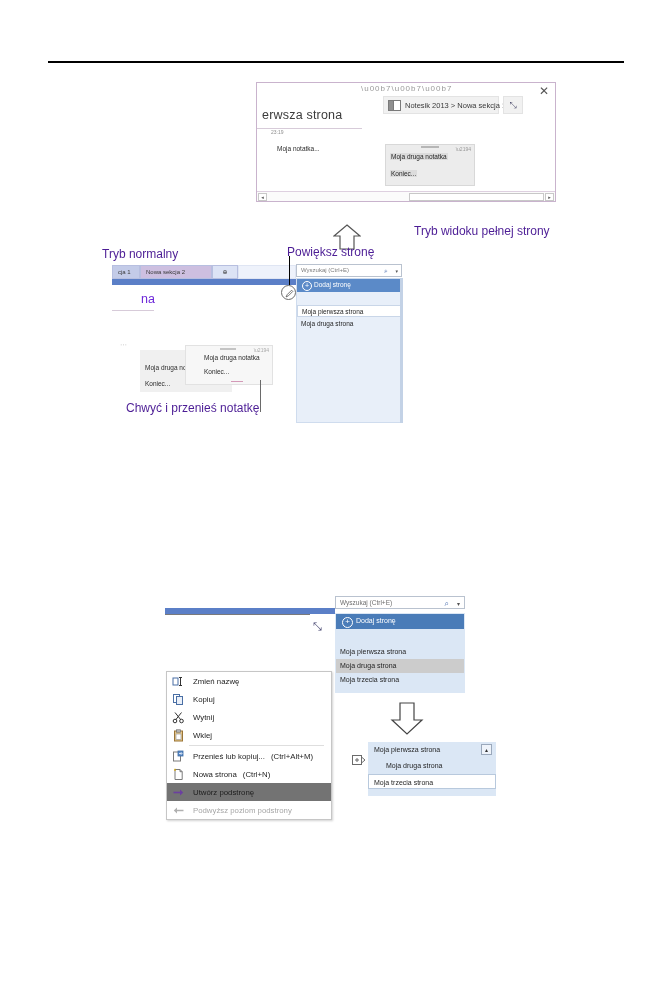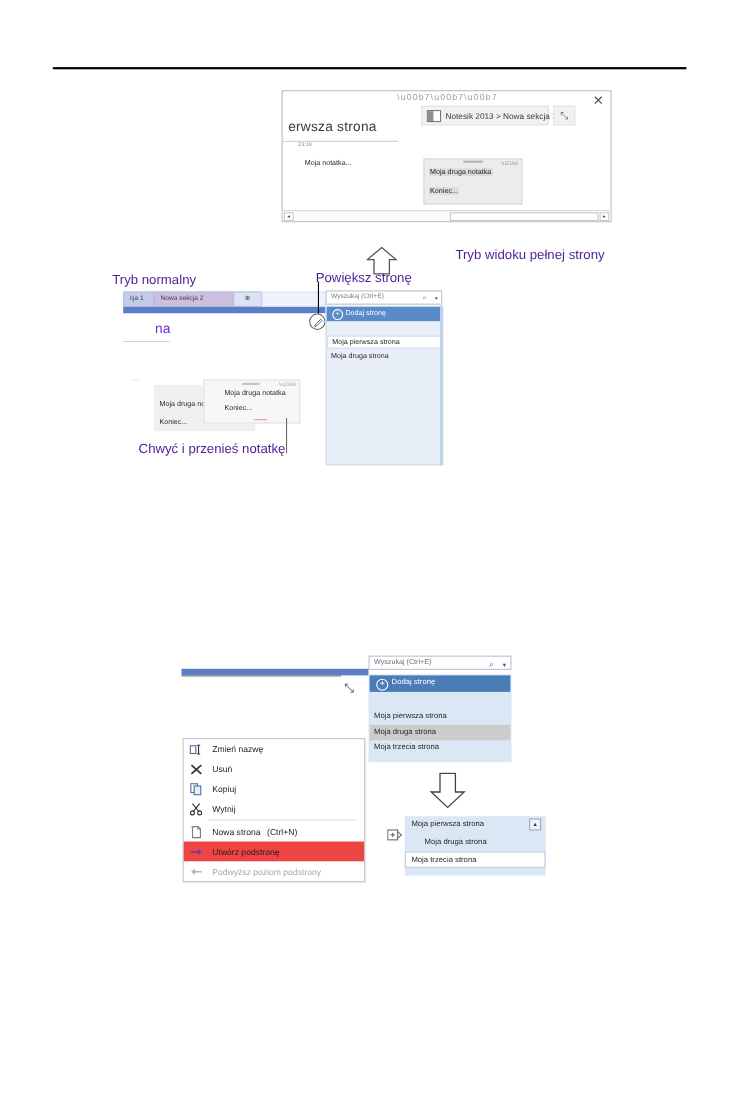--- a/index.html
+++ b/index.html
@@ -178,21 +178,21 @@
     left:166px;top:671px;width:166px;
     background:#ffffff;border:1px solid #c6c6c6;box-sizing:border-box;
     box-shadow:1px 1px 2px rgba(0,0,0,.18);
   }
   .mi{
     position:relative;height:18px;display:flex;align-items:center;
     font-size:7.8px;color:#1d1d1d;padding-left:26px;box-sizing:border-box;
     white-space:nowrap;
   }
   .mi .ico{position:absolute;left:5px;top:3px;width:13px;height:13px;}
-  .mi.hl{background:#ef4444;text-align:center;}
+  .mi.hl{background:#737373;text-align:center;}
   .mi.dis{color:#a6a6a6;}
   .mi .shortcut{margin-left:6px;}
   .misep{height:0;border-top:1px solid #dedede;margin:1px 7px 1px 22px;}
 
   
   #res-box{left:368px;top:742px;width:128px;height:48px;background:#dbe7f5;}
   #res-row1{position:absolute;left:0;top:0;width:128px;height:16px;}
   #res-row2{position:absolute;left:0;top:16px;width:128px;height:16px;}
   #res-row3{position:absolute;left:0;top:32px;width:128px;height:15px;background:#ffffff;border:1px solid #b8c9dd;box-sizing:border-box;}
   #res-box .t{position:absolute;font-size:7px;color:#1f1f1f;line-height:15px;}
@@ -325,30 +325,20 @@
           <rect x="1" y="3" width="5" height="7" fill="none" stroke="#4a6fa5" stroke-width="1"></rect>
           <line x1="8.5" y1="2.5" x2="8.5" y2="10.5" stroke="#333" stroke-width="1"></line>
           <line x1="7" y1="2.5" x2="10" y2="2.5" stroke="#333" stroke-width="1"></line>
           <line x1="7" y1="10.5" x2="10" y2="10.5" stroke="#333" stroke-width="1"></line>
         </svg>
     </span>
     <span>Zmień nazwę</span>
     <span class="shortcut"></span>
   </div>
 
-  <div class="mi">
-    <span class="ico">
-      <svg viewBox="0 0 13 13">
-          <line x1="2" y1="2.5" x2="11" y2="10.5" stroke="#333" stroke-width="1.6"></line>
-          <line x1="11" y1="2.5" x2="2" y2="10.5" stroke="#333" stroke-width="1.6"></line>
-        </svg>
-    </span>
-    <span>Usuń</span>
-    <span class="shortcut"></span>
-  </div>
 
   <div class="mi">
     <span class="ico">
       <svg viewBox="0 0 13 13">
           <rect x="1.5" y="1.5" width="6" height="8" fill="#fff" stroke="#4a6fa5" stroke-width="1"></rect>
           <rect x="4.5" y="3.5" width="6" height="8" fill="#e9eff8" stroke="#4a6fa5" stroke-width="1"></rect>
         </svg>
     </span>
     <span>Kopiuj</span>
     <span class="shortcut"></span>
@@ -360,24 +350,46 @@
           <circle cx="3" cy="10" r="1.8" fill="none" stroke="#333" stroke-width="1"></circle>
           <circle cx="9.5" cy="10" r="1.8" fill="none" stroke="#333" stroke-width="1"></circle>
           <line x1="3.5" y1="9" x2="9.5" y2="1.5" stroke="#333" stroke-width="1"></line>
           <line x1="9" y1="9" x2="3" y2="1.5" stroke="#333" stroke-width="1"></line>
         </svg>
     </span>
     <span>Wytnij</span>
     <span class="shortcut"></span>
   </div>
 
+  <div class="mi">
+    <span class="ico">
+      <svg viewBox="0 0 13 13">
+          <rect x="2.5" y="2" width="8" height="10" fill="#e8c98a" stroke="#9a7436" stroke-width="1"></rect>
+          <rect x="4.5" y="0.8" width="4" height="2.4" fill="#bdbdbd" stroke="#777" stroke-width="0.8"></rect>
+          <rect x="4" y="5" width="5" height="5.5" fill="#fff" stroke="#9a9a9a" stroke-width="0.7"></rect>
+        </svg>
+    </span>
+    <span>Wklej</span>
+    <span class="shortcut"></span>
+  </div>
 
 
   <div class="misep"></div>
 
+  <div class="mi">
+    <span class="ico">
+      <svg viewBox="0 0 13 13">
+          <rect x="1.5" y="2" width="7" height="9" fill="#fff" stroke="#7a7a7a" stroke-width="1"></rect>
+          <rect x="6" y="1" width="5" height="5" fill="#5b8ac8" stroke="#3c6ba3" stroke-width="0.8"></rect>
+          <path d="M7 3.5 h2.5 M9 2.3 l1 1.2 l-1 1.2" stroke="#fff" stroke-width="0.8" fill="none"></path>
+        </svg>
+    </span>
+    <span>Przenieś lub kopiuj...</span>
+    <span class="shortcut">(Ctrl+Alt+M)</span>
+  </div>
 
   <div class="mi">
     <span class="ico">
       <svg viewBox="0 0 13 13">
           <path d="M3 1.5 h5 l2.2 2.2 v7.8 h-7.2 z" fill="#fff" stroke="#7a7a7a" stroke-width="1"></path>
           <path d="M8 1.5 v2.2 h2.2" fill="none" stroke="#7a7a7a" stroke-width="1"></path>
           <path d="M2.2 1 l1.6 1.6 M3.8 1 l-1.6 1.6" stroke="#d6a400" stroke-width="0.9"></path>
         </svg>
     </span>
     <span>Nowa strona</span>

